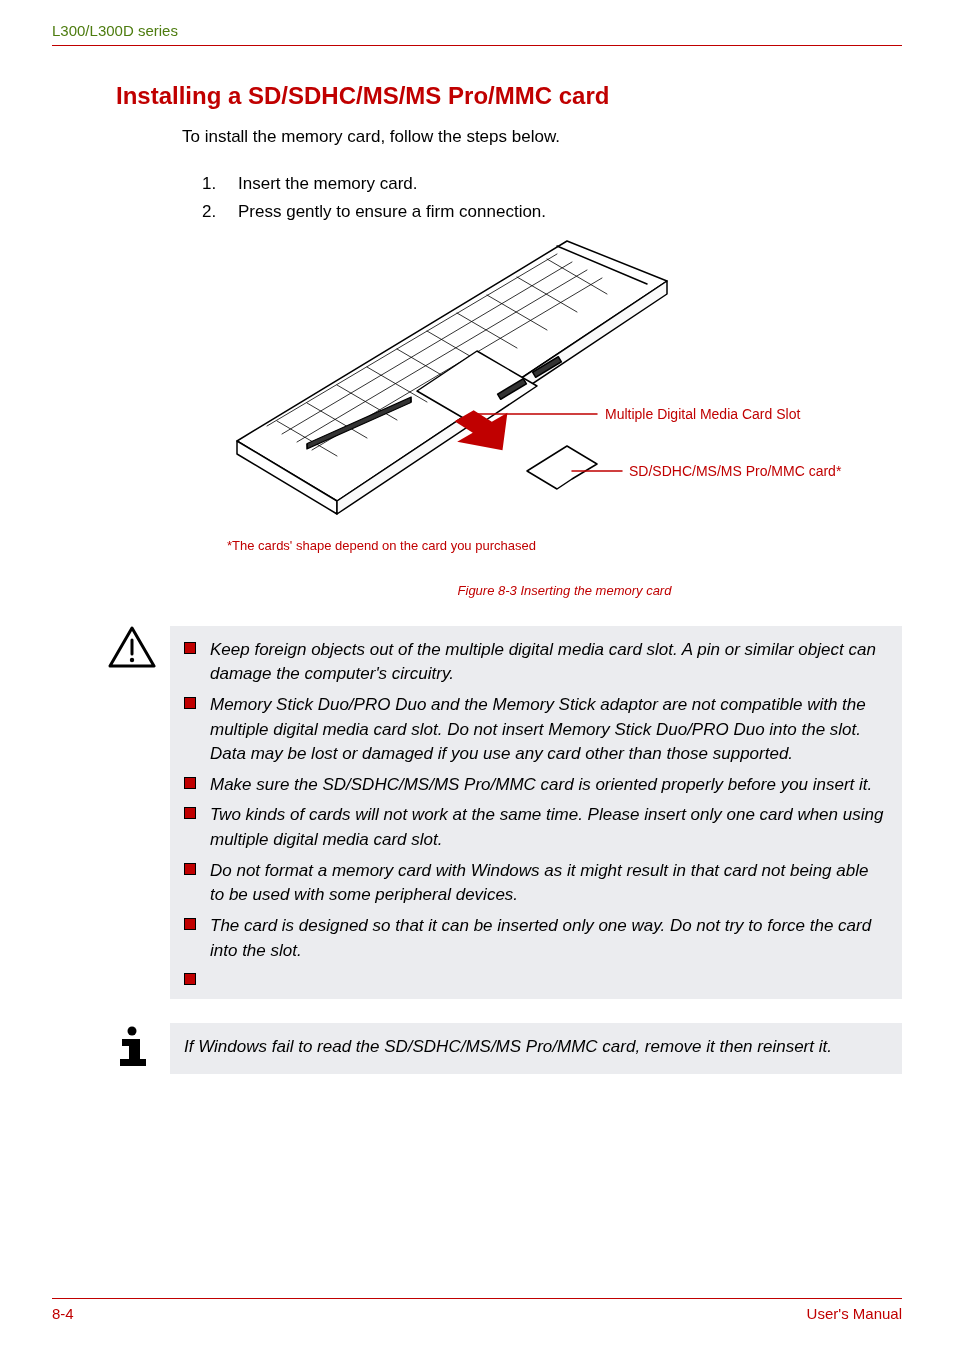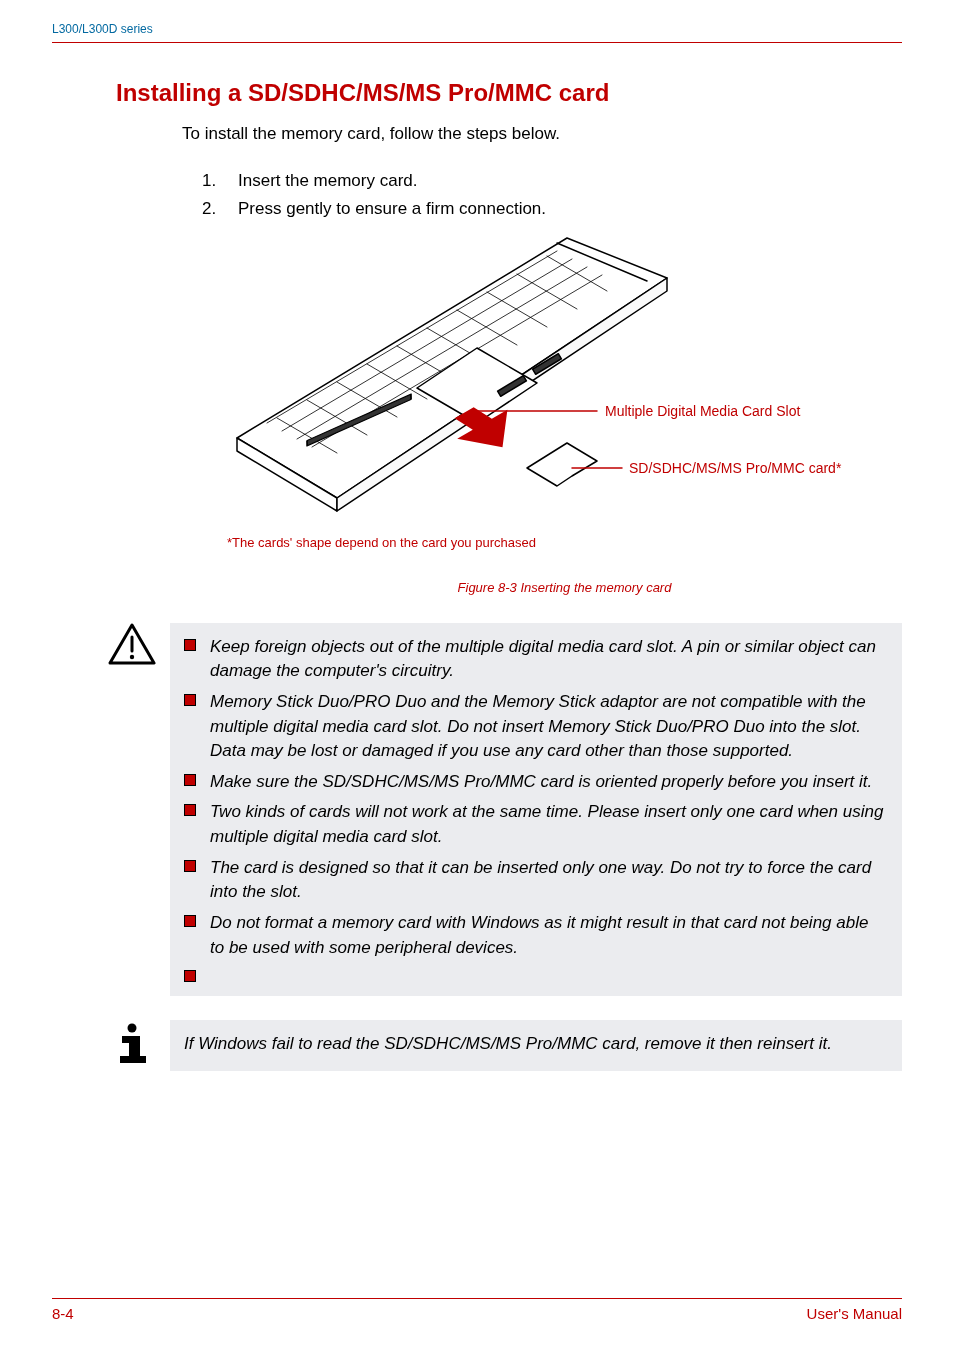--- a/index.html
+++ b/index.html
@@ -5,21 +5,21 @@
   * { box-sizing: border-box; margin: 0; padding: 0; }
   body {
     width: 954px;
     height: 1352px;
     font-family: Arial, Helvetica, sans-serif;
     background: #fff;
     padding: 22px 52px 30px 52px;
     position: relative;
     color: #000;
   }
-  .header-text { color: #0369a1; font-size: 12px; }
+  .header-text { color: #4d7c0f; font-size: 15px; }
   .header-rule { border: none; border-top: 1.5px solid #c00000; margin-top: 6px; margin-bottom: 36px; }
 
   .section-title {
     color: #c00000;
     font-size: 24px;
     font-weight: bold;
     margin-left: 64px;
     margin-bottom: 14px;
   }
   .intro {
@@ -189,25 +189,25 @@
       <li>
           <span class="sqbullet"></span>
           <span>Make sure the SD/SDHC/MS/MS Pro/MMC card is oriented properly before you insert it.</span>
         </li>
       <li>
           <span class="sqbullet"></span>
           <span>Two kinds of cards will not work at the same time. Please insert only one card when using multiple digital media card slot.</span>
         </li>
       <li>
           <span class="sqbullet"></span>
+          <span>Do not format a memory card with Windows as it might result in that card not being able to be used with some peripheral devices.</span>
+        </li>
+      <li>
+          <span class="sqbullet"></span>
           <span>The card is designed so that it can be inserted only one way. Do not try to force the card into the slot.</span>
-        </li>
-      <li>
-          <span class="sqbullet"></span>
-          <span>Do not format a memory card with Windows as it might result in that card not being able to be used with some peripheral devices.</span>
         </li>
       <li>
           <span class="sqbullet"></span>
         </li>
     </ul>
   </div>
 </div>
 
 <div class="callout">
   <div class="icon">

